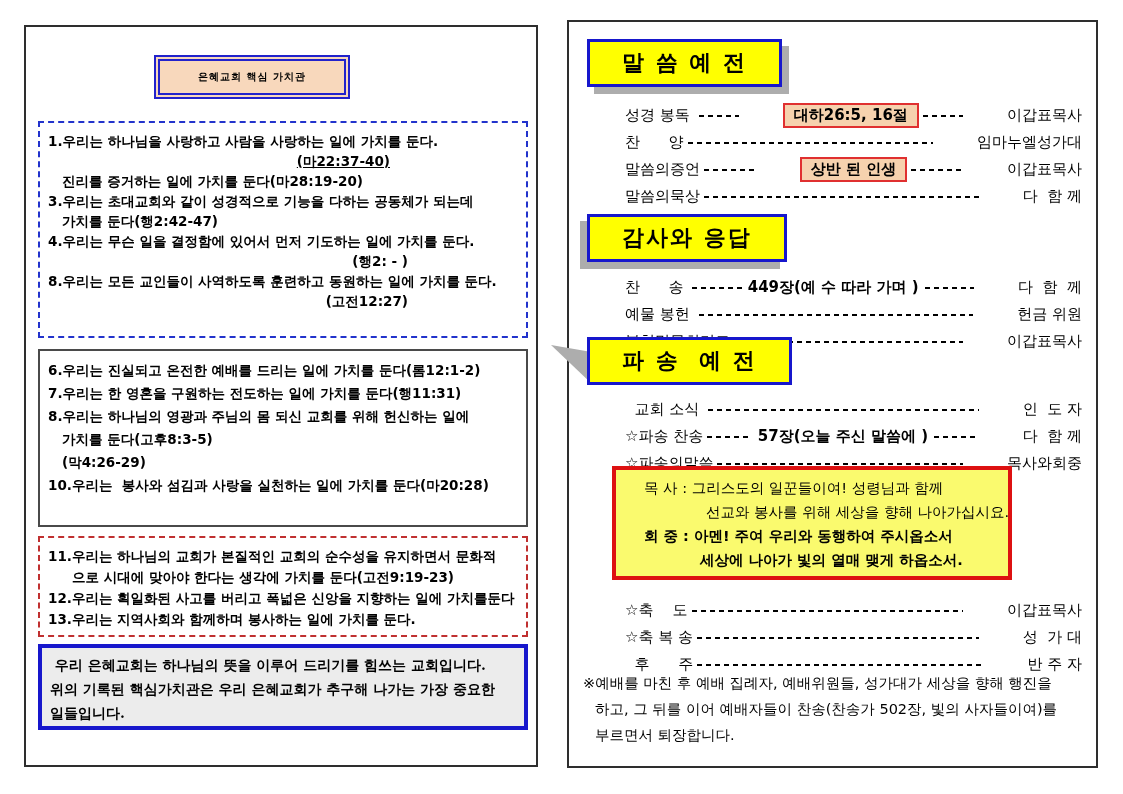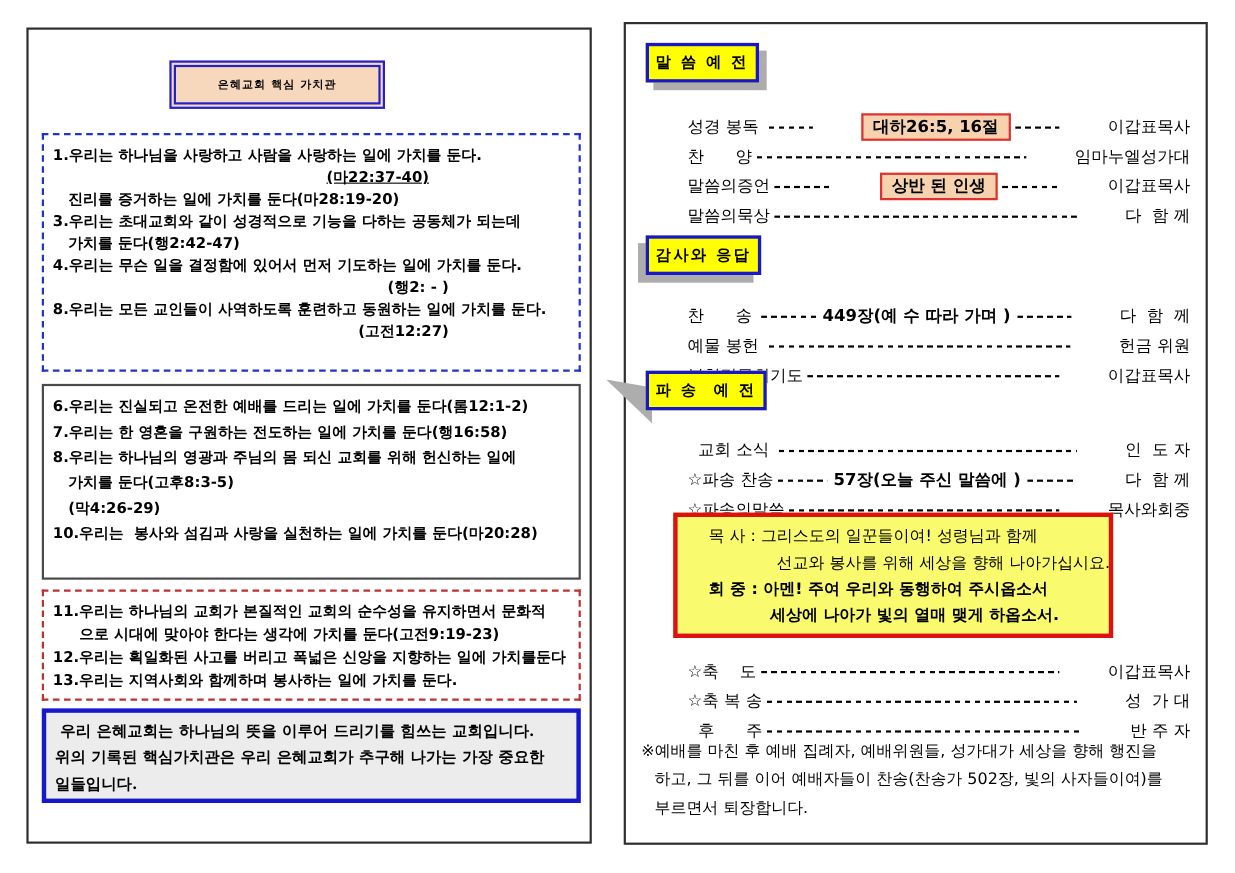--- a/index.html
+++ b/index.html
@@ -35,22 +35,22 @@
     font-family:"DejaVu Serif", serif; font-weight:bold;
     font-size:14px; line-height:24px; padding:5px 8px;
   }
   .footer-box .line { white-space:pre; }
 
   
   .hdr-wrap { position:absolute; left:18px; }
   .hdr {
     position:relative; z-index:1; display:inline-block;
     background:#FFFF00; border:3px solid #1717CC;
-    font-size:14px; font-weight:bold; letter-spacing:2px;
-    padding:6px 6px; white-space:pre;
+    font-size:22px; font-weight:bold; letter-spacing:2px;
+    padding:6px 32px; white-space:pre;
   }
   .shadow-right { box-shadow:7px 7px 0 0 #ADADAD; }
   .shadow-left  { box-shadow:-7px 7px 0 0 #ADADAD; }
   .tri {
     position:absolute; left:-36px; top:8px; width:42px; height:40px;
     background:#ADADAD; clip-path:polygon(0 0, 100% 18%, 100% 100%); z-index:0;
   }
   #hdr1 { top:17px; }  #hdr2 { top:192px; }  #hdr3 { top:315px; }
 
   .rows { position:absolute; left:16px; right:14px; font-size:15px; }
@@ -99,21 +99,21 @@
       <div class="line indent">가치를 둔다(행2:42-47)</div>
       <div class="line">4.우리는 무슨 일을 결정함에 있어서 먼저 기도하는 일에 가치를 둔다.</div>
       <div class="line ref-b">(행2: - )</div>
       <div class="line">8.우리는 모든 교인들이 사역하도록 훈련하고 동원하는 일에 가치를 둔다.</div>
       <div class="line ref-b">(고전12:27)</div>
     </div>
 
   <div class="vbox" id="vbox2">
 
   <div class="line">6.우리는 진실되고 온전한 예배를 드리는 일에 가치를 둔다(롬12:1-2)</div>
-      <div class="line">7.우리는 한 영혼을 구원하는 전도하는 일에 가치를 둔다(행16:58)</div>
+      <div class="line">7.우리는 한 영혼을 구원하는 전도하는 일에 가치를 둔다(행11:31)</div>
       <div class="line">8.우리는 하나님의 영광과 주님의 몸 되신 교회를 위해 헌신하는 일에</div>
       <div class="line indent">가치를 둔다(고후8:3-5)</div>
       <div class="line indent">(막4:26-29)</div>
       <div class="line">10.우리는  봉사와 섬김과 사랑을 실천하는 일에 가치를 둔다(마20:28)</div>
     </div>
 
   <div class="vbox" id="vbox3">
 
   <div class="line">11.우리는 하나님의 교회가 본질적인 교회의 순수성을 유지하면서 문화적</div>
       <div class="line indent2">으로 시대에 맞아야 한다는 생각에 가치를 둔다(고전9:19-23)</div>

